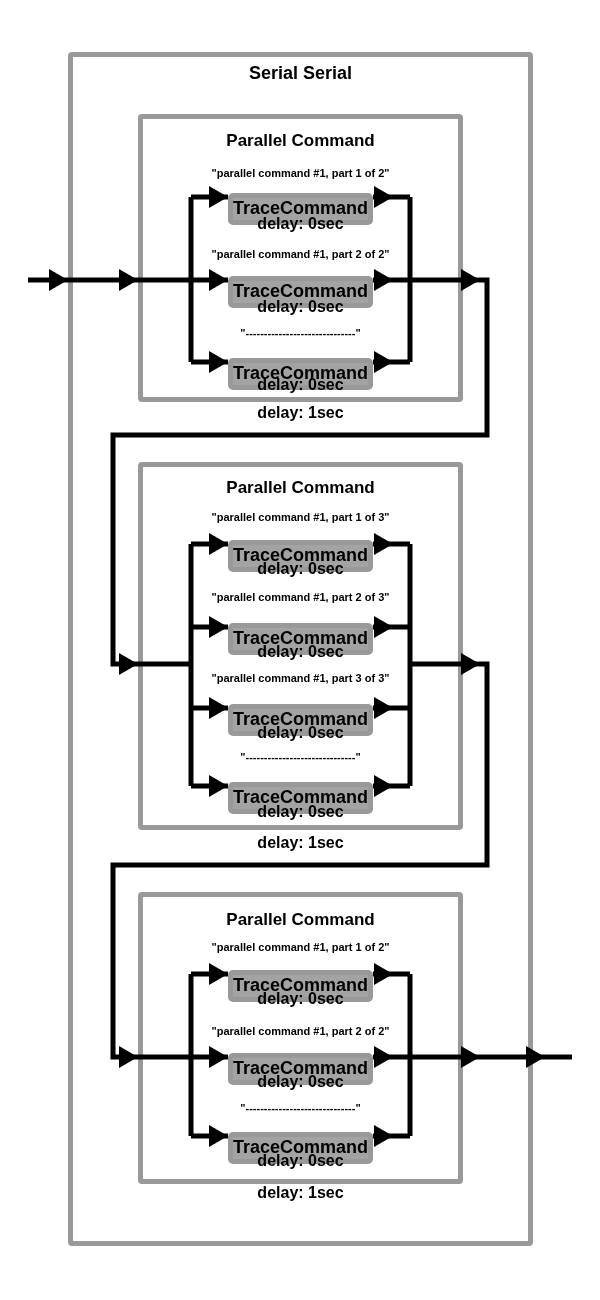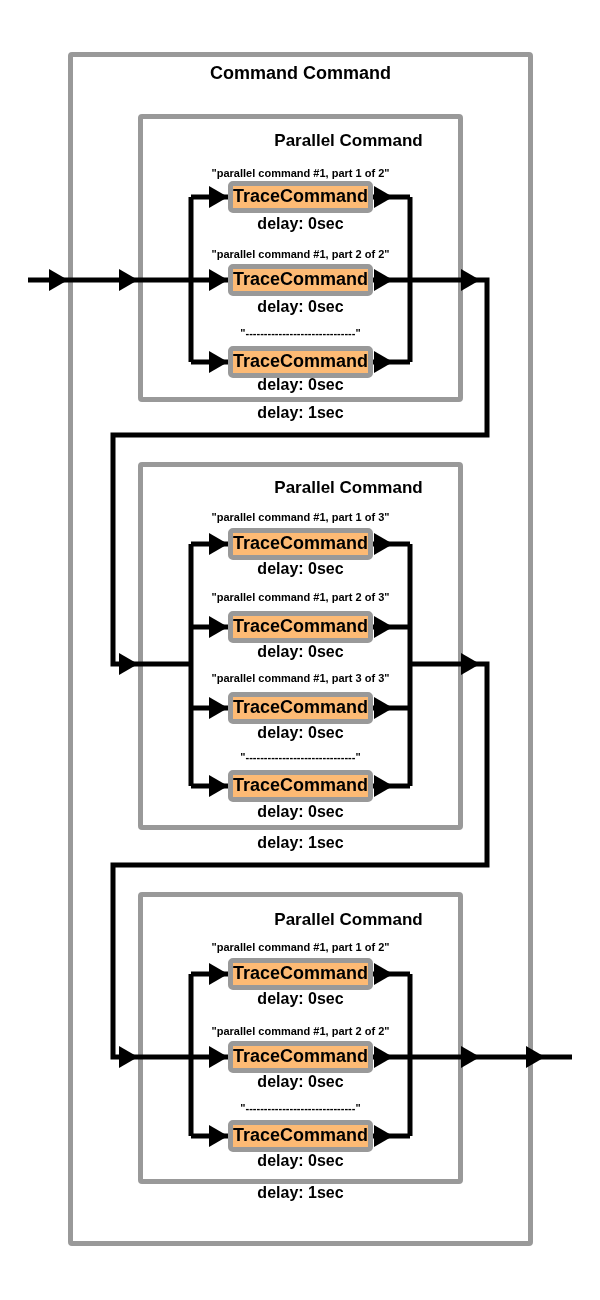--- a/index.html
+++ b/index.html
@@ -6,28 +6,28 @@
   .canvas{
     position:relative;width:600px;height:1300px;background:#ffffff;overflow:hidden;
     font-family:"Liberation Sans", sans-serif;color:#000;
   }
   .frame{
     position:absolute;box-sizing:border-box;border:5px solid #999999;border-radius:4px;
     background:transparent;z-index:1;
   }
   .connector-layer{position:absolute;left:0;top:0;z-index:2;}
   .label{position:absolute;z-index:3;text-align:center;font-weight:bold;white-space:nowrap;}
-  .section-title{font-size:17px;line-height:20px;padding-left:48px;}
+  .section-title{font-size:17px;line-height:20px;}
   .serial-title{font-size:18px;line-height:22px;}
   .caption{font-size:11px;line-height:13px;}
   .delay{font-size:16px;line-height:14px;}
   .tracebox{
     position:absolute;box-sizing:border-box;z-index:3;
-    width:145px;height:32px;border:5px solid #999999;border-radius:5px;background:#fdba74;
-    text-align:center;font-weight:bold;font-size:18px;line-height:21px;
+    width:145px;height:32px;border:5px solid #999999;border-radius:5px;background:#a3a3a3;
+    text-align:center;font-weight:bold;font-size:18px;line-height:21px;margin-top:12px;
   }
   .connector-line{stroke:#000000;stroke-width:5;fill:none;stroke-linejoin:miter;}
   .arrowhead{fill:#000000;}
 </style>
 </head>
 <body>
 
 <div class="canvas">
 
   <div class="frame" style="left:68px;top:52px;width:465px;height:1194px;"></div>
@@ -84,21 +84,21 @@
     <use href="#ah" class="arrowhead" transform="translate(228,1057)"></use>
     <use href="#ah" class="arrowhead" transform="translate(228,974)"></use>
     <use href="#ah" class="arrowhead" transform="translate(228,1136)"></use>
     <use href="#ah" class="arrowhead" transform="translate(393,974)"></use>
     <use href="#ah" class="arrowhead" transform="translate(393,1057)"></use>
     <use href="#ah" class="arrowhead" transform="translate(393,1136)"></use>
     <use href="#ah" class="arrowhead" transform="translate(480,1057)"></use>
     <use href="#ah" class="arrowhead" transform="translate(545,1057)"></use>
   </svg>
 
-  <div class="label serial-title" style="left:68px;top:62px;width:465px;">Command Command</div>
+  <div class="label serial-title" style="left:68px;top:62px;width:465px;">Serial Serial</div>
 
   <div class="label section-title" style="left:138px;top:131px;width:325px;">Parallel Command</div>
 
   <div class="label caption" style="left:138px;top:167px;width:325px;">"parallel command #1, part 1 of 2"</div>
   <div class="tracebox" style="left:228px;top:181px;">TraceCommand</div>
   <div class="label delay" style="left:138px;top:217px;width:325px;">delay: 0sec</div>
 
   <div class="label caption" style="left:138px;top:248px;width:325px;">"parallel command #1, part 2 of 2"</div>
   <div class="tracebox" style="left:228px;top:264px;">TraceCommand</div>
   <div class="label delay" style="left:138px;top:300px;width:325px;">delay: 0sec</div>

